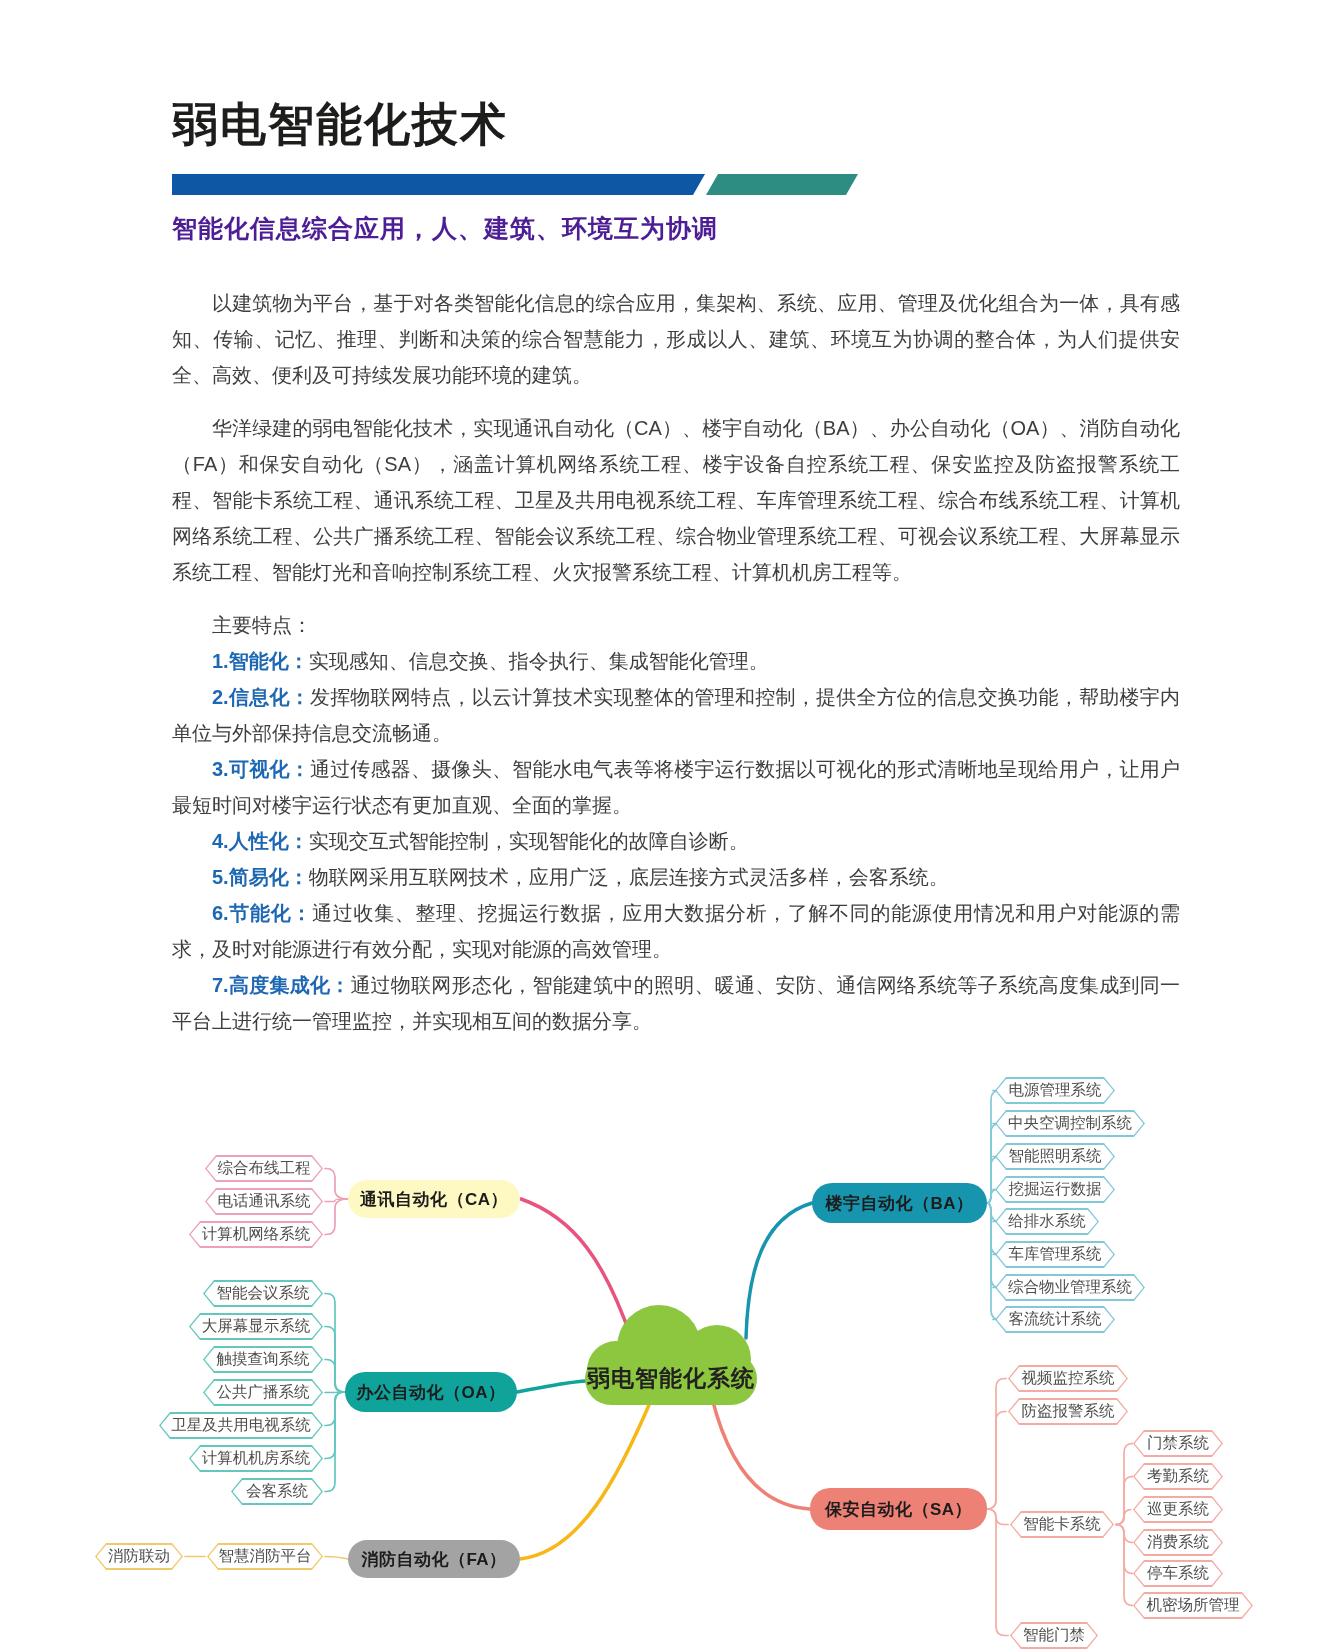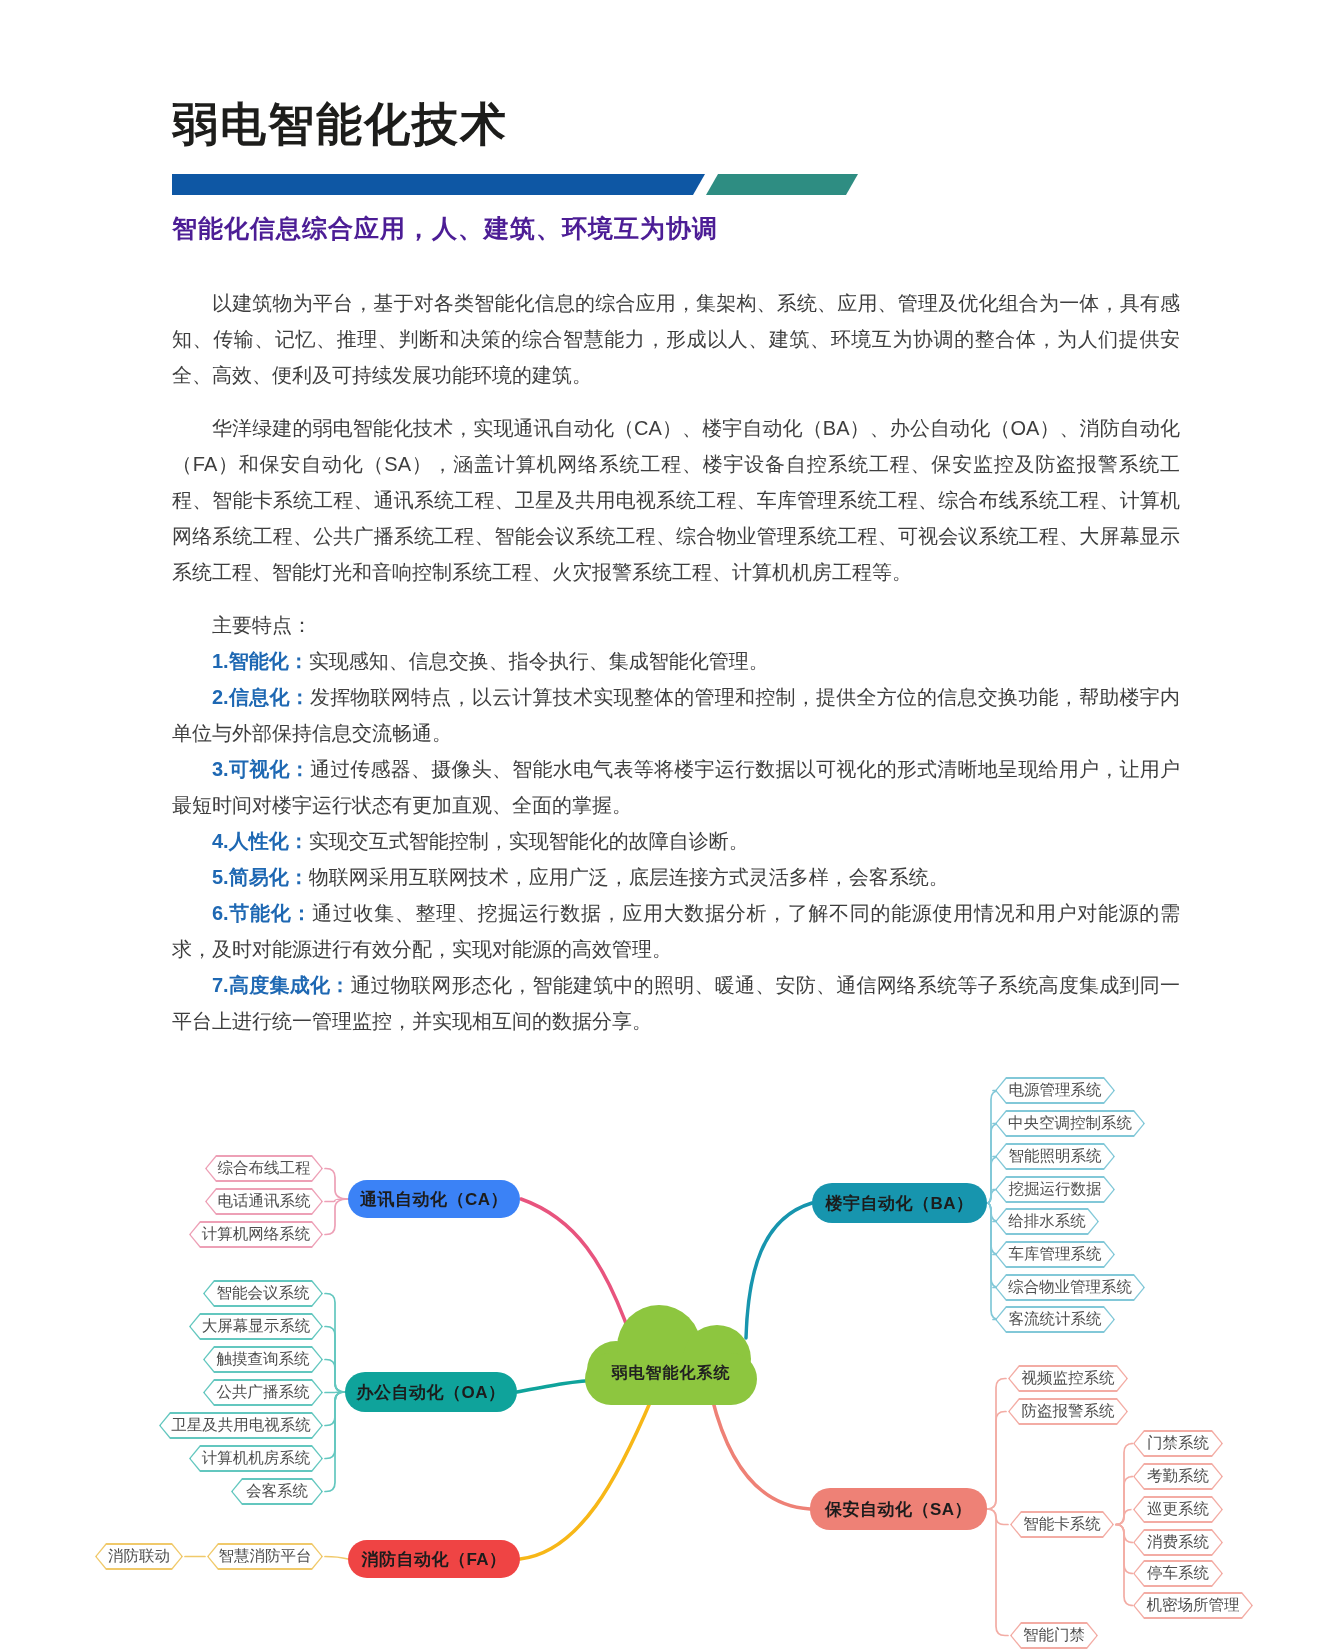--- a/index.html
+++ b/index.html
@@ -33,21 +33,21 @@
   .hex .shape{position:absolute;inset:0;
         clip-path:polygon(11px 0,calc(100% - 11px) 0,100% 50%,calc(100% - 11px) 100%,11px 100%,0 50%);}
   .hex .inner{position:absolute;inset:1.6px;background:#fff;
         clip-path:polygon(10px 0,calc(100% - 10px) 0,100% 50%,calc(100% - 10px) 100%,10px 100%,0 50%);}
   .hex .lbl{position:absolute;inset:0;display:flex;align-items:center;justify-content:center;
         font-size:15.5px;color:#4e4e4e;white-space:nowrap;}
   #cloud{position:absolute;left:585px;top:1303px;width:172px;height:102px;}
   #cloud .blob{position:absolute;border-radius:50%;}
   #cloud .base{position:absolute;left:0;top:50px;width:172px;height:52px;border-radius:26px;}
   #cloud .lbl{position:absolute;left:0;right:0;top:60px;text-align:center;
-        font-size:16px;font-weight:700;color:#212121;letter-spacing:1px;}
+        font-size:23px;font-weight:700;color:#212121;letter-spacing:1px;}
 </style>
 </head>
 <body>
 
 <div class="page">
   <div class="content">
     <h1 class="title">弱电智能化技术</h1>
     <div class="bar">
       <div class="blue" style="background: rgb(14, 87, 164);"></div>
       <div class="teal" style="background: rgb(46, 141, 130);"></div>
@@ -115,21 +115,21 @@
         <div class="hex" style="left: 205px; top: 1188px; width: 118px;">
           <div class="shape" style="background: rgb(237, 160, 182);"></div>
           <div class="inner"></div>
           <div class="lbl">电话通讯系统</div>
         </div>
         <div class="hex" style="left: 189px; top: 1221px; width: 134px;">
           <div class="shape" style="background: rgb(237, 160, 182);"></div>
           <div class="inner"></div>
           <div class="lbl">计算机网络系统</div>
         </div>
-        <div class="pill" style="background: #3b82f6; left: 348px; top: 1180px; width: 172px; height: 38px;">通讯自动化（CA）</div>
+        <div class="pill" style="background: #fef9c3; left: 348px; top: 1180px; width: 172px; height: 38px;">通讯自动化（CA）</div>
         <div class="hex" style="left: 995px; top: 1077px; width: 120px;">
           <div class="shape" style="background: rgb(130, 200, 216);"></div>
           <div class="inner"></div>
           <div class="lbl">电源管理系统</div>
         </div>
         <div class="hex" style="left: 995px; top: 1110px; width: 150px;">
           <div class="shape" style="background: rgb(130, 200, 216);"></div>
           <div class="inner"></div>
           <div class="lbl">中央空调控制系统</div>
         </div>
@@ -203,21 +203,21 @@
         <div class="hex" style="left: 207px; top: 1543px; width: 116px; text-align: center;">
           <div class="shape" style="background: rgb(240, 201, 106);"></div>
           <div class="inner"></div>
           <div class="lbl">智慧消防平台</div>
         </div>
         <div class="hex" style="left: 95px; top: 1543px; width: 88px;">
           <div class="shape" style="background: rgb(240, 201, 106);"></div>
           <div class="inner"></div>
           <div class="lbl">消防联动</div>
         </div>
-        <div class="pill" style="background: #ef4444; left: 348px; top: 1540px; width: 172px; height: 38px;">消防自动化（FA）</div>
+        <div class="pill" style="background: #a3a3a3; left: 348px; top: 1540px; width: 172px; height: 38px;">消防自动化（FA）</div>
         <div class="hex" style="left: 1008px; top: 1365px; width: 120px;">
           <div class="shape" style="background: rgb(243, 172, 164);"></div>
           <div class="inner"></div>
           <div class="lbl">视频监控系统</div>
         </div>
         <div class="hex" style="left: 1008px; top: 1398px; width: 120px;">
           <div class="shape" style="background: rgb(243, 172, 164);"></div>
           <div class="inner"></div>
           <div class="lbl">防盗报警系统</div>
         </div>

